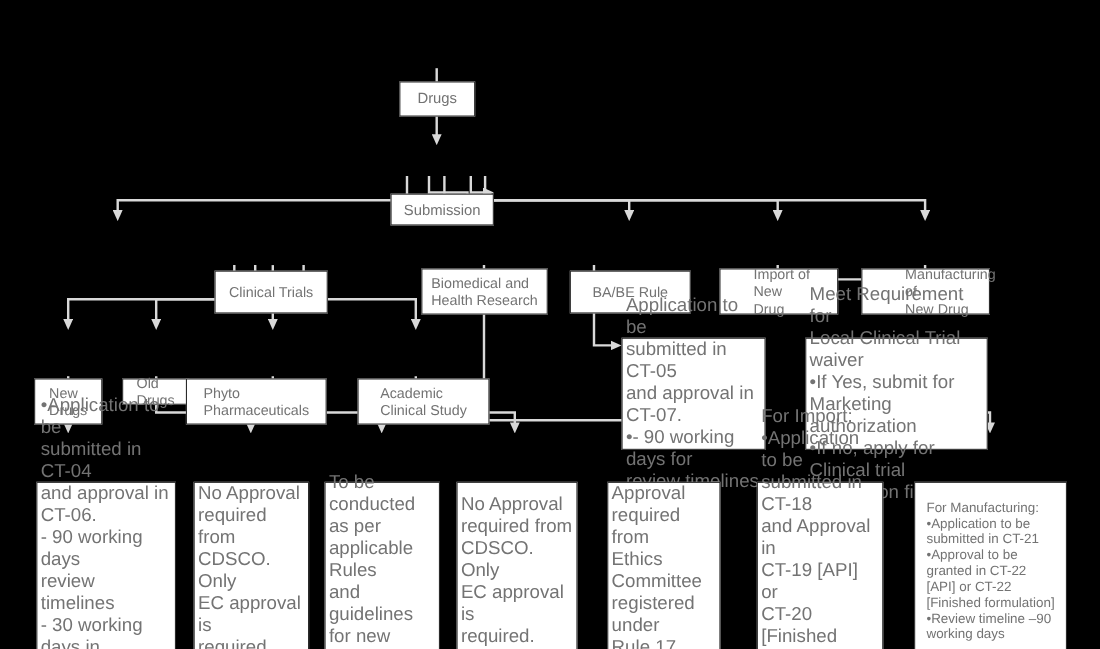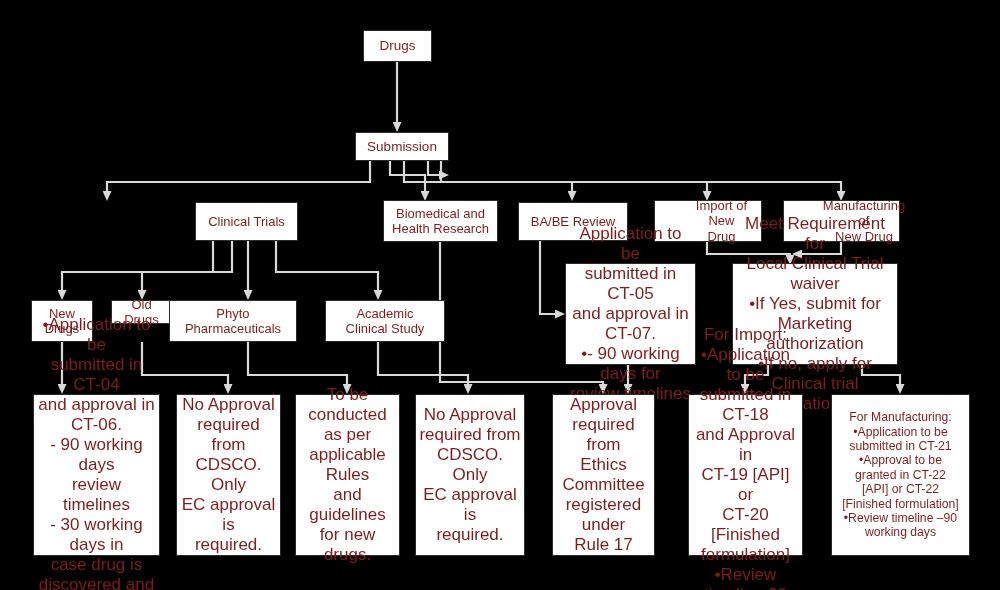--- a/index.html
+++ b/index.html
@@ -8,29 +8,29 @@
     width:1000px;height:590px;
     background:#000000;
     overflow:hidden;
     font-family:"Liberation Sans", sans-serif;
   }
   svg.edges{position:absolute;left:0;top:0;width:1000px;height:590px;pointer-events:none;}
   .node{
     position:absolute;
     background:#ffffff;
     border:1px solid #2b2b2b;
-    color:#7f1d1d;
+    color:#737373;
     box-sizing:border-box;
     display:flex;
     align-items:center;
     justify-content:center;
-    text-align:center;
     line-height:1.18;
     white-space:pre-line;
     padding:2px 3px;
+    margin-top:44px;
   }
   .t14{font-size:13.5px;}
   .t13{font-size:13px;}
   .t125{font-size:17px;}
   .t12{font-size:12.2px;}
 </style>
 </head>
 <body>
 
 <div id="stage">
@@ -75,21 +75,21 @@
     </g>
   </svg>
 
   <div class="node t14" style="left:363px;top:30px;width:69px;height:32px;">Drugs</div>
 
   <div class="node t14" style="left:355px;top:132px;width:94px;height:29px;">Submission</div>
 
   <div class="node t13" style="left:195px;top:202px;width:103px;height:39px;">Clinical Trials</div>
   <div class="node t13" style="left:383px;top:200px;width:115px;height:42px;">Biomedical and
 Health Research</div>
-  <div class="node t13" style="left:518px;top:202px;width:110px;height:39px;">BA/BE Review</div>
+  <div class="node t13" style="left:518px;top:202px;width:110px;height:39px;">BA/BE Rule</div>
   <div class="node t13" style="left:654px;top:200px;width:108px;height:42px;padding-left:30px;">Import of New
 Drug</div>
   <div class="node t13" style="left:783px;top:200px;width:117px;height:42px;padding-left:48px;">Manufacturing of
 New Drug</div>
 
   <div class="node t13" style="left:31px;top:300px;width:62px;height:42px;">New
 Drugs</div>
   <div class="node t13" style="left:111px;top:300px;width:61px;height:24px;">Old
 Drugs</div>
   <div class="node t13" style="left:169px;top:300px;width:128px;height:42px;">Phyto

